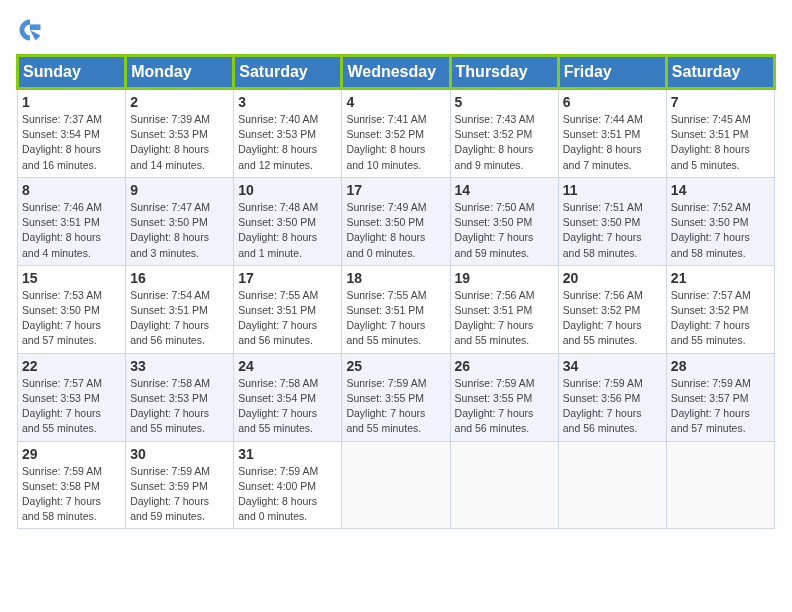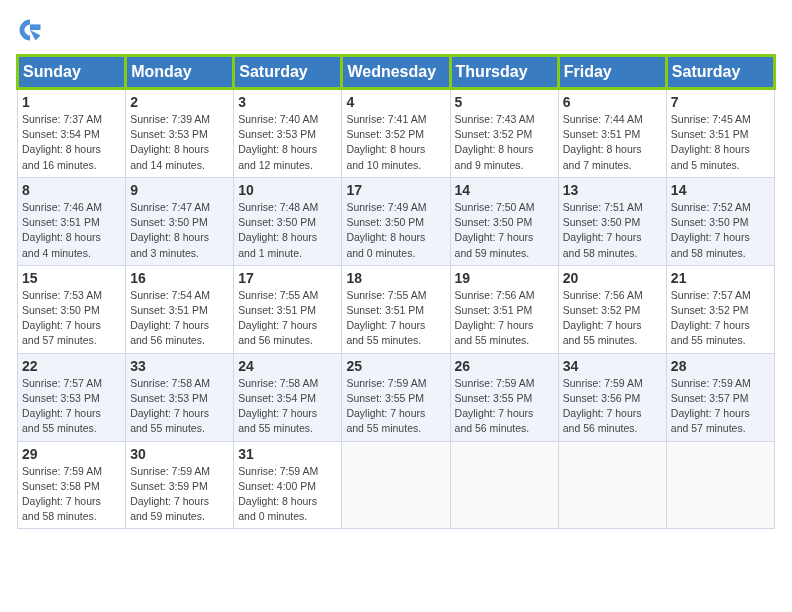--- a/index.html
+++ b/index.html
@@ -167,21 +167,21 @@
       </td>
         <td>
         <span class="day-number">17</span>
         <span class="day-detail">Sunrise: 7:49 AM<br>Sunset: 3:50 PM<br>Daylight: 8 hours and 0 minutes.</span>
       </td>
         <td>
         <span class="day-number">14</span>
         <span class="day-detail">Sunrise: 7:50 AM<br>Sunset: 3:50 PM<br>Daylight: 7 hours and 59 minutes.</span>
       </td>
         <td>
-        <span class="day-number">13</span>
+        <span class="day-number">11</span>
         <span class="day-detail">Sunrise: 7:51 AM<br>Sunset: 3:50 PM<br>Daylight: 7 hours and 58 minutes.</span>
       </td>
         <td>
         <span class="day-number">14</span>
         <span class="day-detail">Sunrise: 7:52 AM<br>Sunset: 3:50 PM<br>Daylight: 7 hours and 58 minutes.</span>
       </td>
       </tr>
       <tr>
         <td>
         <span class="day-number">15</span>

